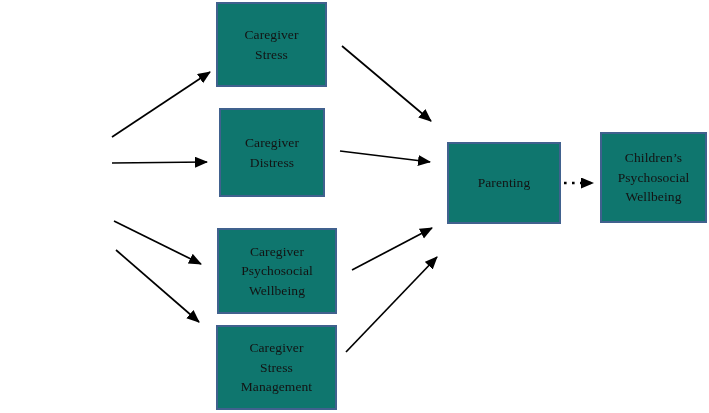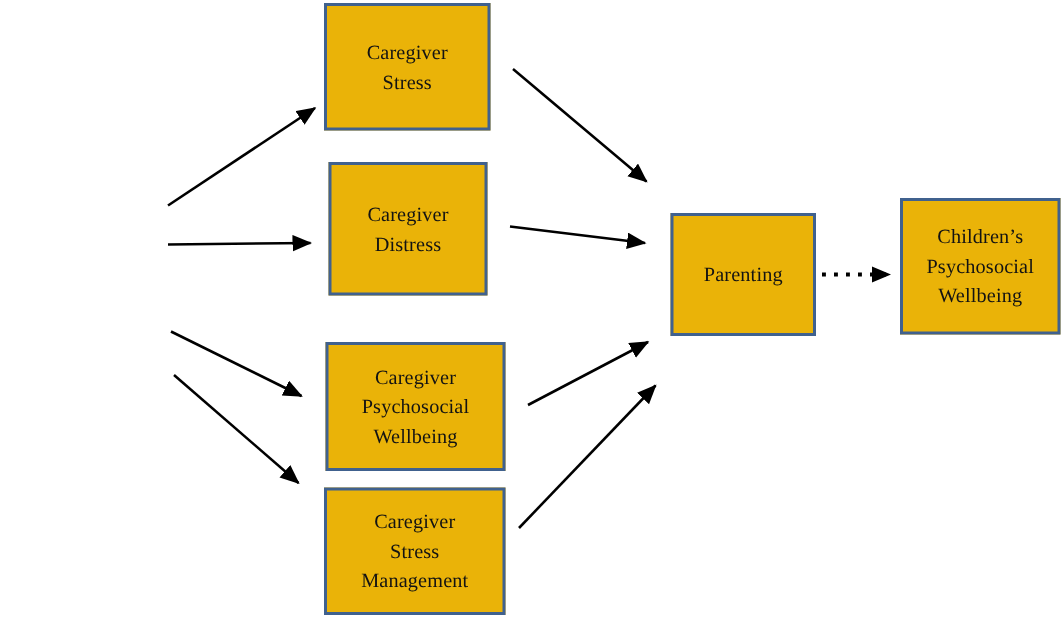--- a/index.html
+++ b/index.html
@@ -8,37 +8,37 @@
     width: 709px;
     height: 413px;
     background: #ffffff;
     font-family: "Liberation Serif", "DejaVu Serif", serif;
     overflow: hidden;
   }
   .node {
     position: absolute;
     box-sizing: border-box;
     border: 2.5px solid #40618E;
-    background: #eab308;
+    background: #0f766e;
     display: flex;
     align-items: center;
     justify-content: center;
     text-align: center;
     font-size: 13.5px;
     line-height: 1.45;
     color: #131313;
     white-space: pre-line;
     letter-spacing: 0.1px;
   }
   #csi            { left: 2px;   top: 140px; width: 88px;  height: 86px; }
   #caregiver-stress   { left: 216px; top: 2px;   width: 111px; height: 85px; }
   #caregiver-distress { left: 219px; top: 108px; width: 106px; height: 89px; }
   #caregiver-psw      { left: 217px; top: 228px; width: 120px; height: 86px; }
   #caregiver-csm      { left: 216px; top: 325px; width: 121px; height: 85px; }
-  #parenting          { left: 447px; top: 142px; width: 97px;  height: 82px; }
+  #parenting          { left: 447px; top: 142px; width: 114px;  height: 82px; }
   #children-psw       { left: 600px; top: 132px; width: 107px; height: 91px; }
   #edges {
     position: absolute;
     left: 0; top: 0;
     width: 709px;
     height: 413px;
     pointer-events: none;
   }
 </style>
 </head>

